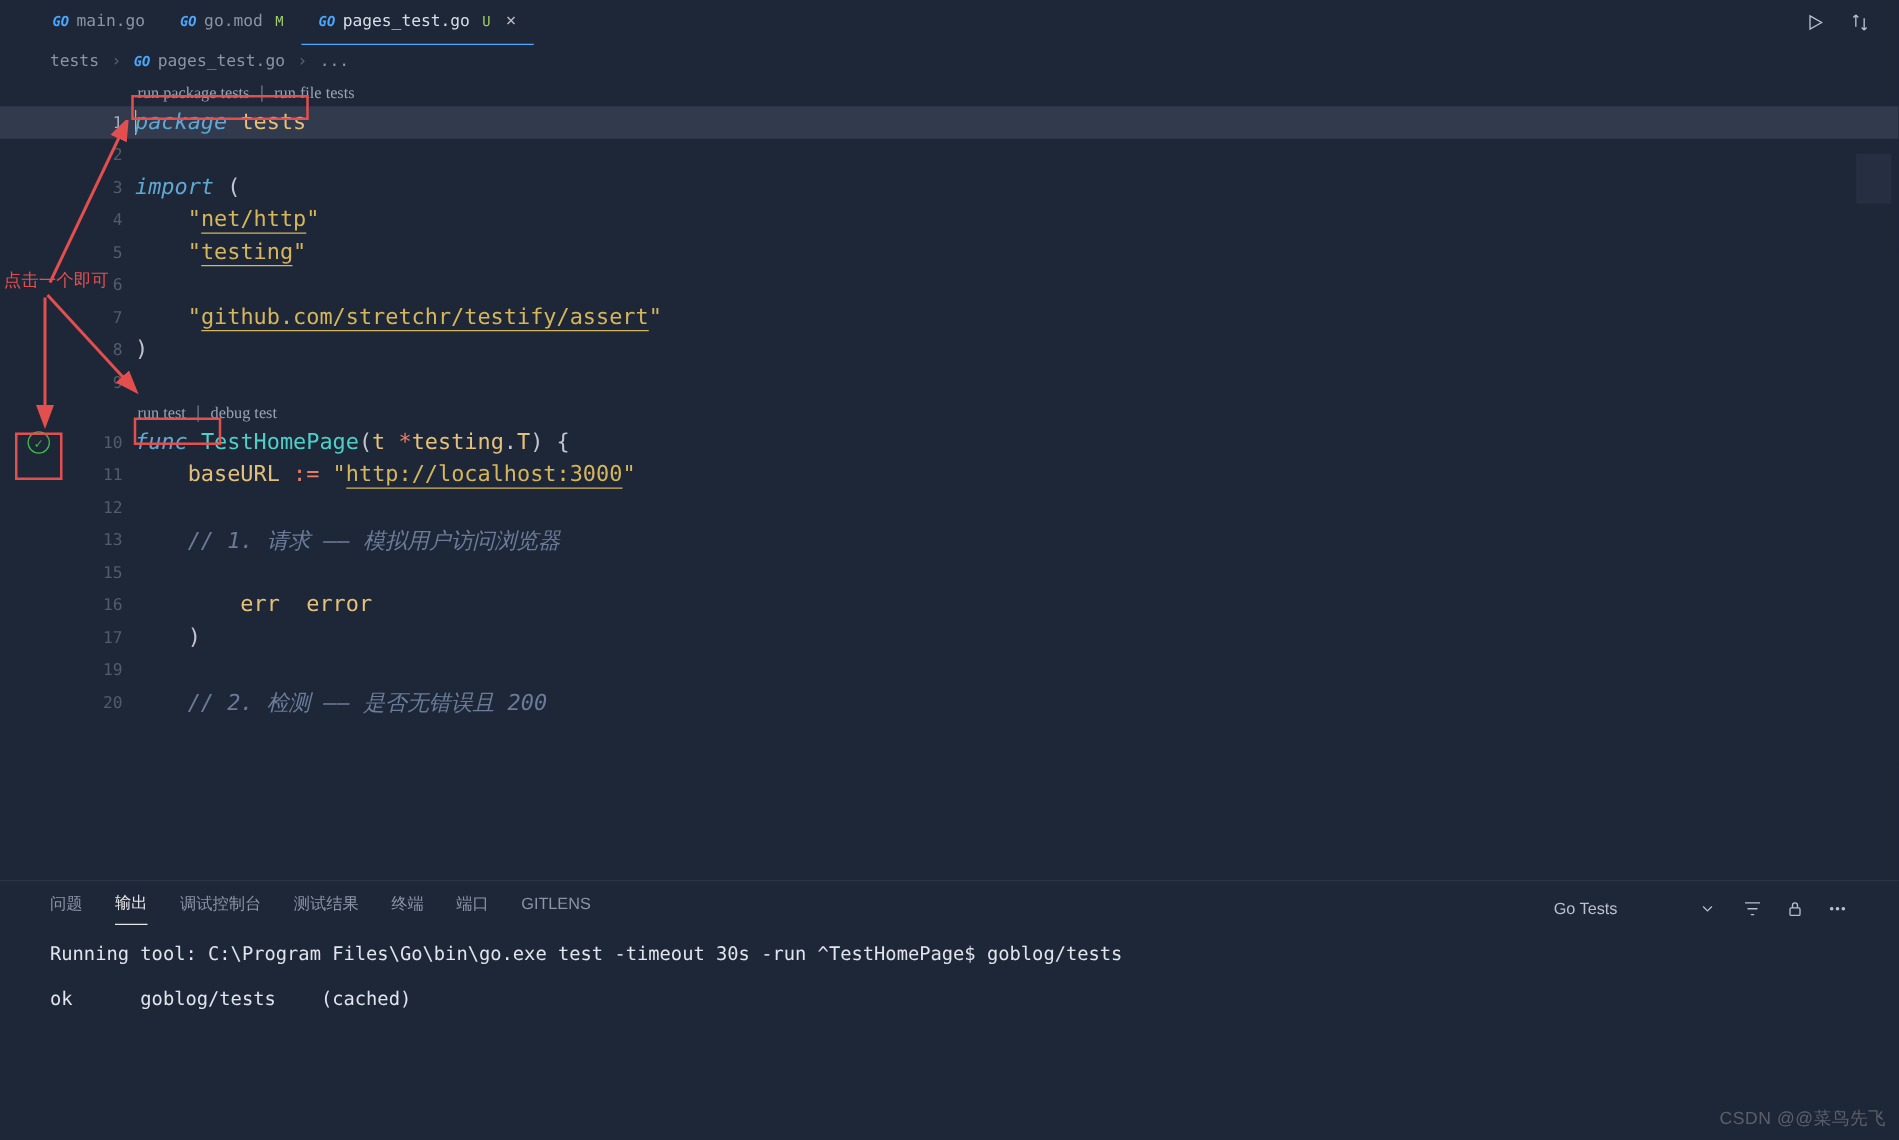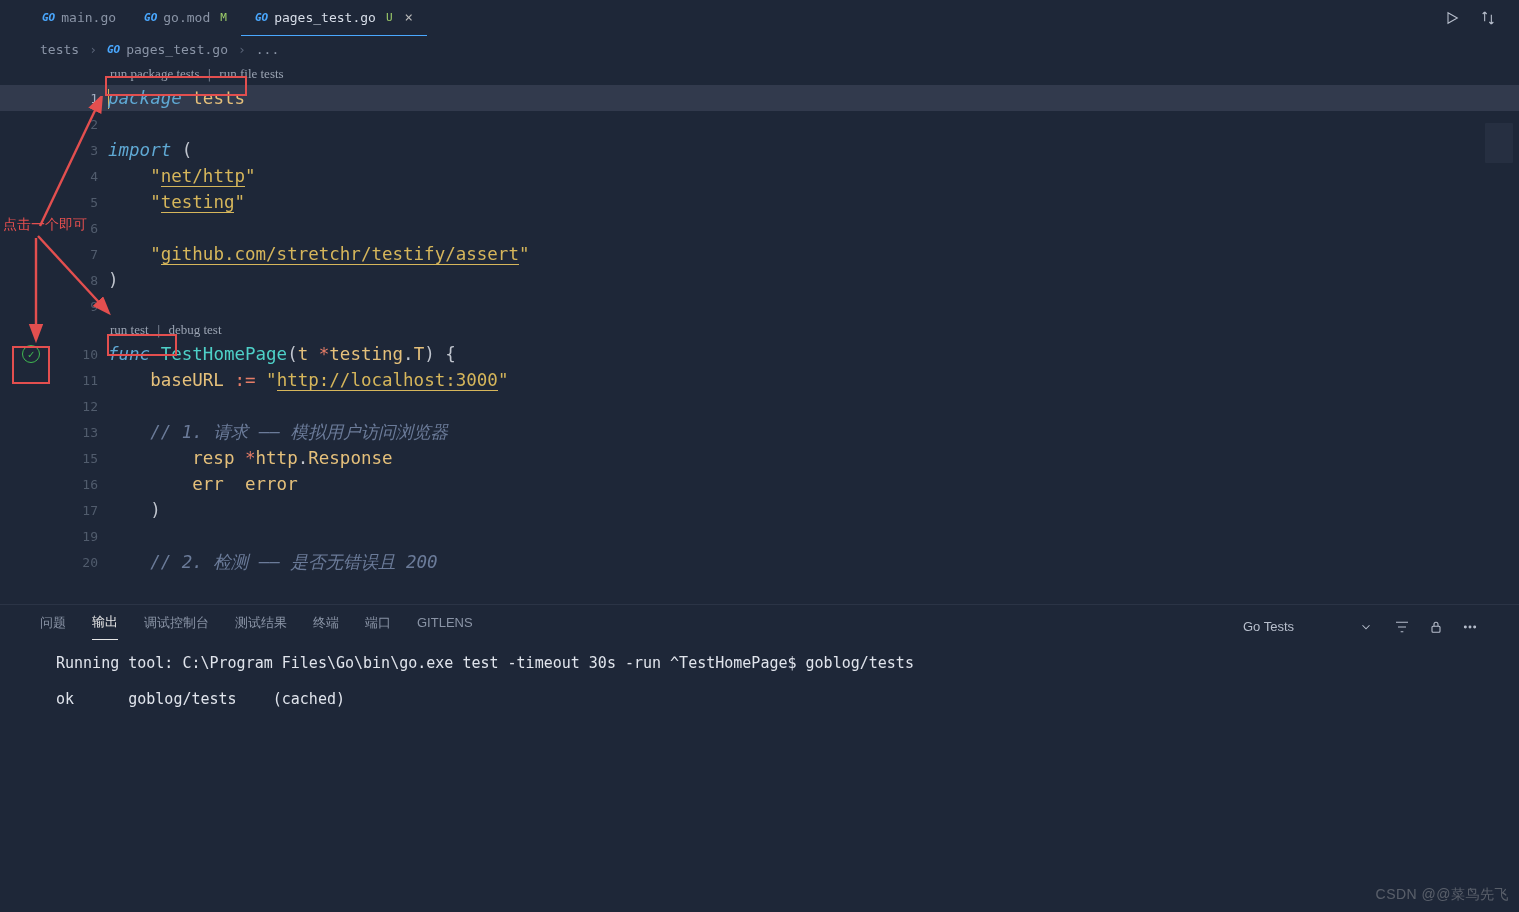--- a/index.html
+++ b/index.html
@@ -74,30 +74,30 @@
   .str-u{color:var(--str-yellow);border-bottom:1px solid var(--str-yellow);}
   .fn{color:var(--fn-teal);}
   .pkg{color:var(--pkg-type);}
   .typ{color:var(--pkg-type);}
   .op{color:var(--key-orange);}
   .punct{color:var(--punct);}
   .comment{color:var(--comment);font-style:italic;}
 
   .minimap{position:absolute;top:60px;right:6px;width:28px;height:40px;background:#2a3346;border-radius:1px;opacity:.7;}
 
-  .panel{position:absolute;left:0;right:0;bottom:0;height:308px;border-top:1px solid var(--panel-border);background:var(--bg);}
+  .panel{position:absolute;left:0;right:0;bottom:0;height:208px;border-top:1px solid var(--panel-border);background:var(--bg);}
   .panel-tabs{display:flex;align-items:center;gap:26px;padding:8px 40px 0 40px;font-family:"Microsoft YaHei",sans-serif;font-size:13px;color:var(--muted);}
   .panel-tab{padding-bottom:8px;cursor:pointer;}
   .panel-tab.active{color:var(--white);border-bottom:1px solid var(--white);}
   .panel-right{margin-left:auto;display:flex;align-items:center;gap:16px;color:#b8bfcd;}
   .dd{display:flex;align-items:center;gap:65px;border:none;padding:2px 4px;}
   .dd svg{width:14px;height:14px;stroke:#b8bfcd;fill:none;}
   .icon-btn{display:flex;align-items:center;justify-content:center;width:18px;height:18px;}
   .icon-btn svg{width:16px;height:16px;stroke:#b8bfcd;fill:none;stroke-width:1.6;}
-  .term{padding:14px 56px;font-family:Consolas,monospace;font-size:15px;white-space:pre;color:#e0e4ec;}
+  .term{padding:14px 40px;font-family:Consolas,monospace;font-size:15px;white-space:pre;color:#e0e4ec;}
   .watermark{position:absolute;right:10px;bottom:8px;color:rgba(200,200,200,.35);font-family:"Microsoft YaHei",sans-serif;font-size:14px;letter-spacing:.5px;}
   .scrollbar-v{position:absolute;right:2px;top:70px;bottom:250px;width:12px;}
 </style>
 </head>
 <body>
 
 <div class="top-row">
   <div class="tabs">
     <div class="tab">
       <span class="go-badge">GO</span>
@@ -218,21 +218,20 @@
       <div class="code"></div>
     </div>
   <div class="line">
       <div class="margin-icons"></div>
       <div class="gutter">13</div>
     <div class="code"><span class="comment">    // 1. 请求 —— 模拟用户访问浏览器</span></div>
   </div>
   <div class="line">
       <div class="margin-icons"></div>
       <div class="gutter">15</div>
-    <div class="code">        <span class="typ">resp</span> <span class="op">*</span><span class="typ">http</span><span class="punct">.</span><span class="typ">Response</span></div>
   </div>
   <div class="line">
       <div class="margin-icons"></div>
       <div class="gutter">16</div>
     <div class="code">        <span class="typ">err</span>  <span class="typ">error</span></div>
   </div>
   <div class="line">
       <div class="margin-icons"></div>
       <div class="gutter">17</div>
     <div class="code">    <span class="punct">)</span></div>

